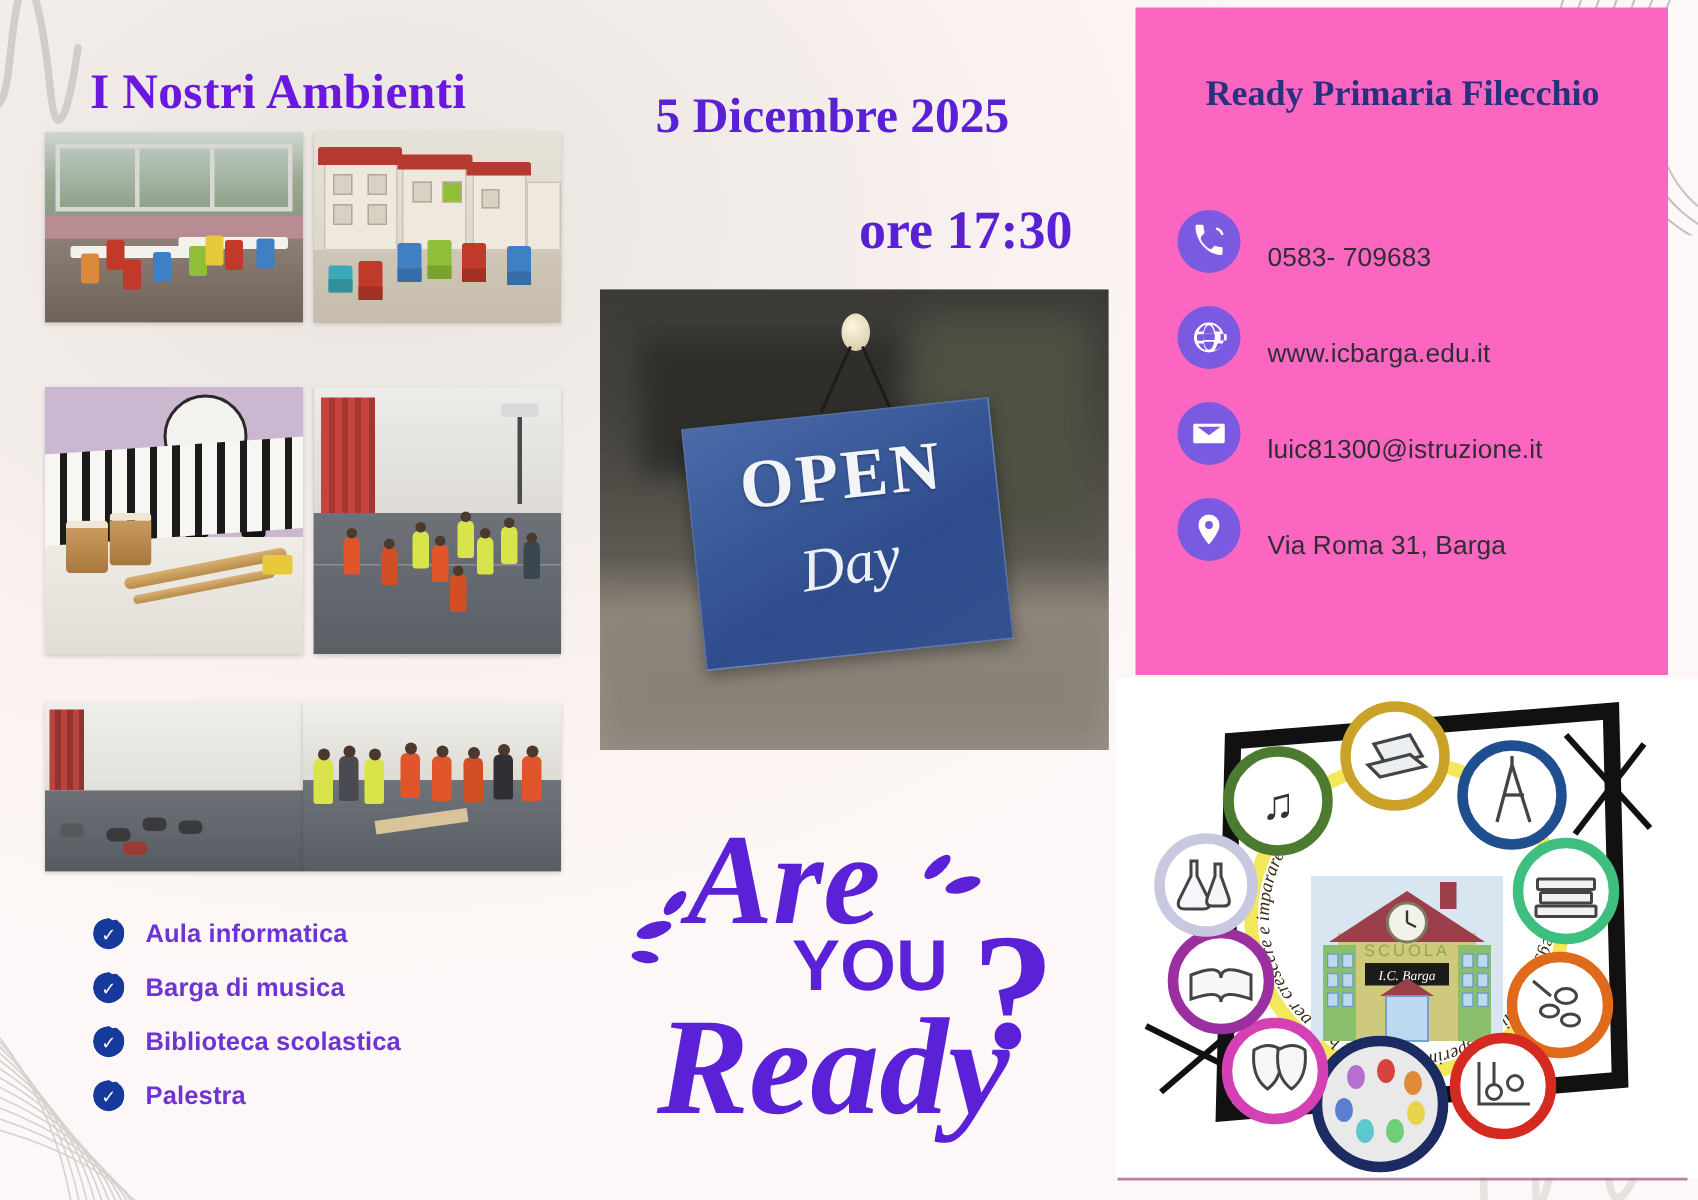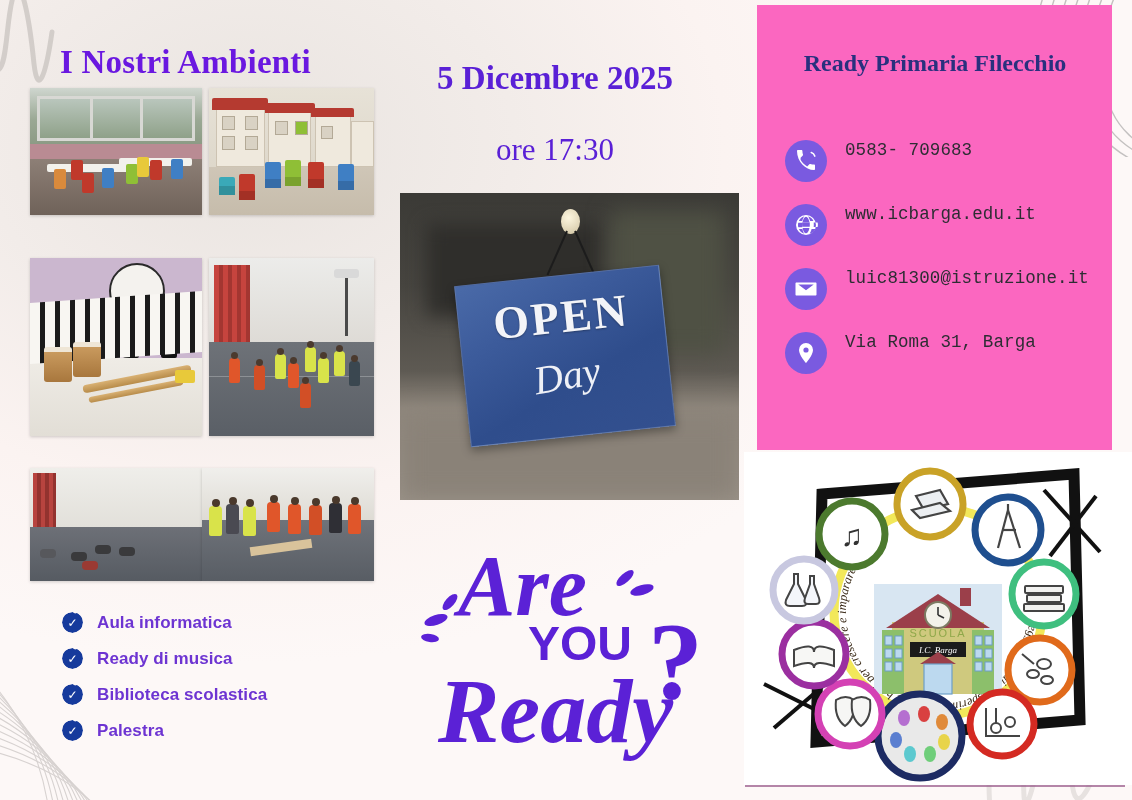--- a/index.html
+++ b/index.html
@@ -105,22 +105,22 @@
   .check-badge{width:21px;height:21px;flex:0 0 21px;margin-right:14px;
     background:#163a9c;color:#fff;border-radius:50%;
     display:flex;align-items:center;justify-content:center;
     font-size:12px;line-height:1;
     clip-path:polygon(50% 0,62% 7%,76% 4%,85% 15%,97% 19%,99% 33%,100% 50%,97% 65%,92% 78%,81% 87%,68% 95%,50% 100%,33% 96%,20% 89%,10% 79%,3% 66%,0 50%,2% 34%,7% 20%,17% 11%,30% 5%);}
   .bullet-text{font-size:17px;font-weight:bold;color:#6d34d2;letter-spacing:.1px;}
 
   
   .event-date{position:absolute;left:395px;top:60px;width:320px;text-align:center;
     font-family:"Liberation Serif", serif;font-weight:bold;font-size:33px;color:#5a20d6;}
-  .event-time{position:absolute;left:395px;top:132px;width:320px;text-align:center;
-    font-family:"Liberation Serif", serif;font-weight:normal;font-size:31px;color:#5a20d6;}
+  .event-time{position:absolute;left:395px;top:132px;width:320px;text-align:right;
+    font-family:"Liberation Serif", serif;font-weight:bold;font-size:36px;color:#5a20d6;}
   .openday{position:absolute;left:400px;top:193px;width:339px;height:307px;overflow:hidden;
     background:#4c4a46;}
   .od-bg{position:absolute;inset:0;
     background:
       linear-gradient(180deg,#3b3a36 0%,#46443f 30%,#5e5a53 58%,#8e867c 70%,#9c948a 100%);
     filter:blur(0px);}
   .od-blur1{position:absolute;left:8%;top:10%;width:52%;height:30%;background:#2f2e2b;filter:blur(9px);}
   .od-blur2{position:absolute;right:4%;top:6%;width:34%;height:46%;background:#4f5144;filter:blur(11px);}
   .od-blur3{position:absolute;left:0;bottom:0;width:100%;height:28%;background:#8a8278;filter:blur(12px);}
   .od-knob{position:absolute;left:50%;top:16px;width:19px;height:25px;margin-left:-9px;
@@ -140,21 +140,21 @@
     transform:rotate(-4deg);}
   .ready-wrap{position:absolute;left:420px;top:520px;width:300px;height:250px;}
   .ready-wrap svg{width:100%;height:100%;}
 
   
   .pink-panel{position:absolute;left:757px;top:5px;width:355px;height:445px;background:#fb67c0;}
   .school-name{position:absolute;left:770px;top:48px;width:330px;text-align:center;
     font-family:"Liberation Serif", serif;font-weight:bold;font-size:24px;color:#29307e;
     line-height:1.32;}
   .contacts{position:absolute;left:785px;top:140px;}
-  .contact-row{display:flex;align-items:flex-start;margin-bottom:22px;font-family:Liberation Mono, monospace;}
+  .contact-row{display:flex;align-items:flex-end;margin-bottom:22px;}
   .c-icon{width:42px;height:42px;flex:0 0 42px;border-radius:50%;
     background:#7a5ae0;display:flex;align-items:center;justify-content:center;margin-right:18px;}
   .c-icon svg{width:24px;height:24px;fill:#fff;}
   .c-text{font-size:17.5px;color:#2d2d33;letter-spacing:.1px;}
 
   
   .logo-card{position:absolute;left:744px;top:452px;width:388px;height:333px;background:#fff;overflow:hidden;}
   .logo-card svg{width:100%;height:100%;}
 </style>
 </head>
@@ -318,21 +318,21 @@
     </div>
   </div>
 
   <div class="bullets">
     <div class="bullet-row">
       <div class="check-badge">✓</div>
       <div class="bullet-text">Aula informatica</div>
     </div>
     <div class="bullet-row">
       <div class="check-badge">✓</div>
-      <div class="bullet-text">Ready di musica</div>
+      <div class="bullet-text">Barga di musica</div>
     </div>
     <div class="bullet-row">
       <div class="check-badge">✓</div>
       <div class="bullet-text">Biblioteca scolastica</div>
     </div>
     <div class="bullet-row">
       <div class="check-badge">✓</div>
       <div class="bullet-text">Palestra</div>
     </div>
   </div>

